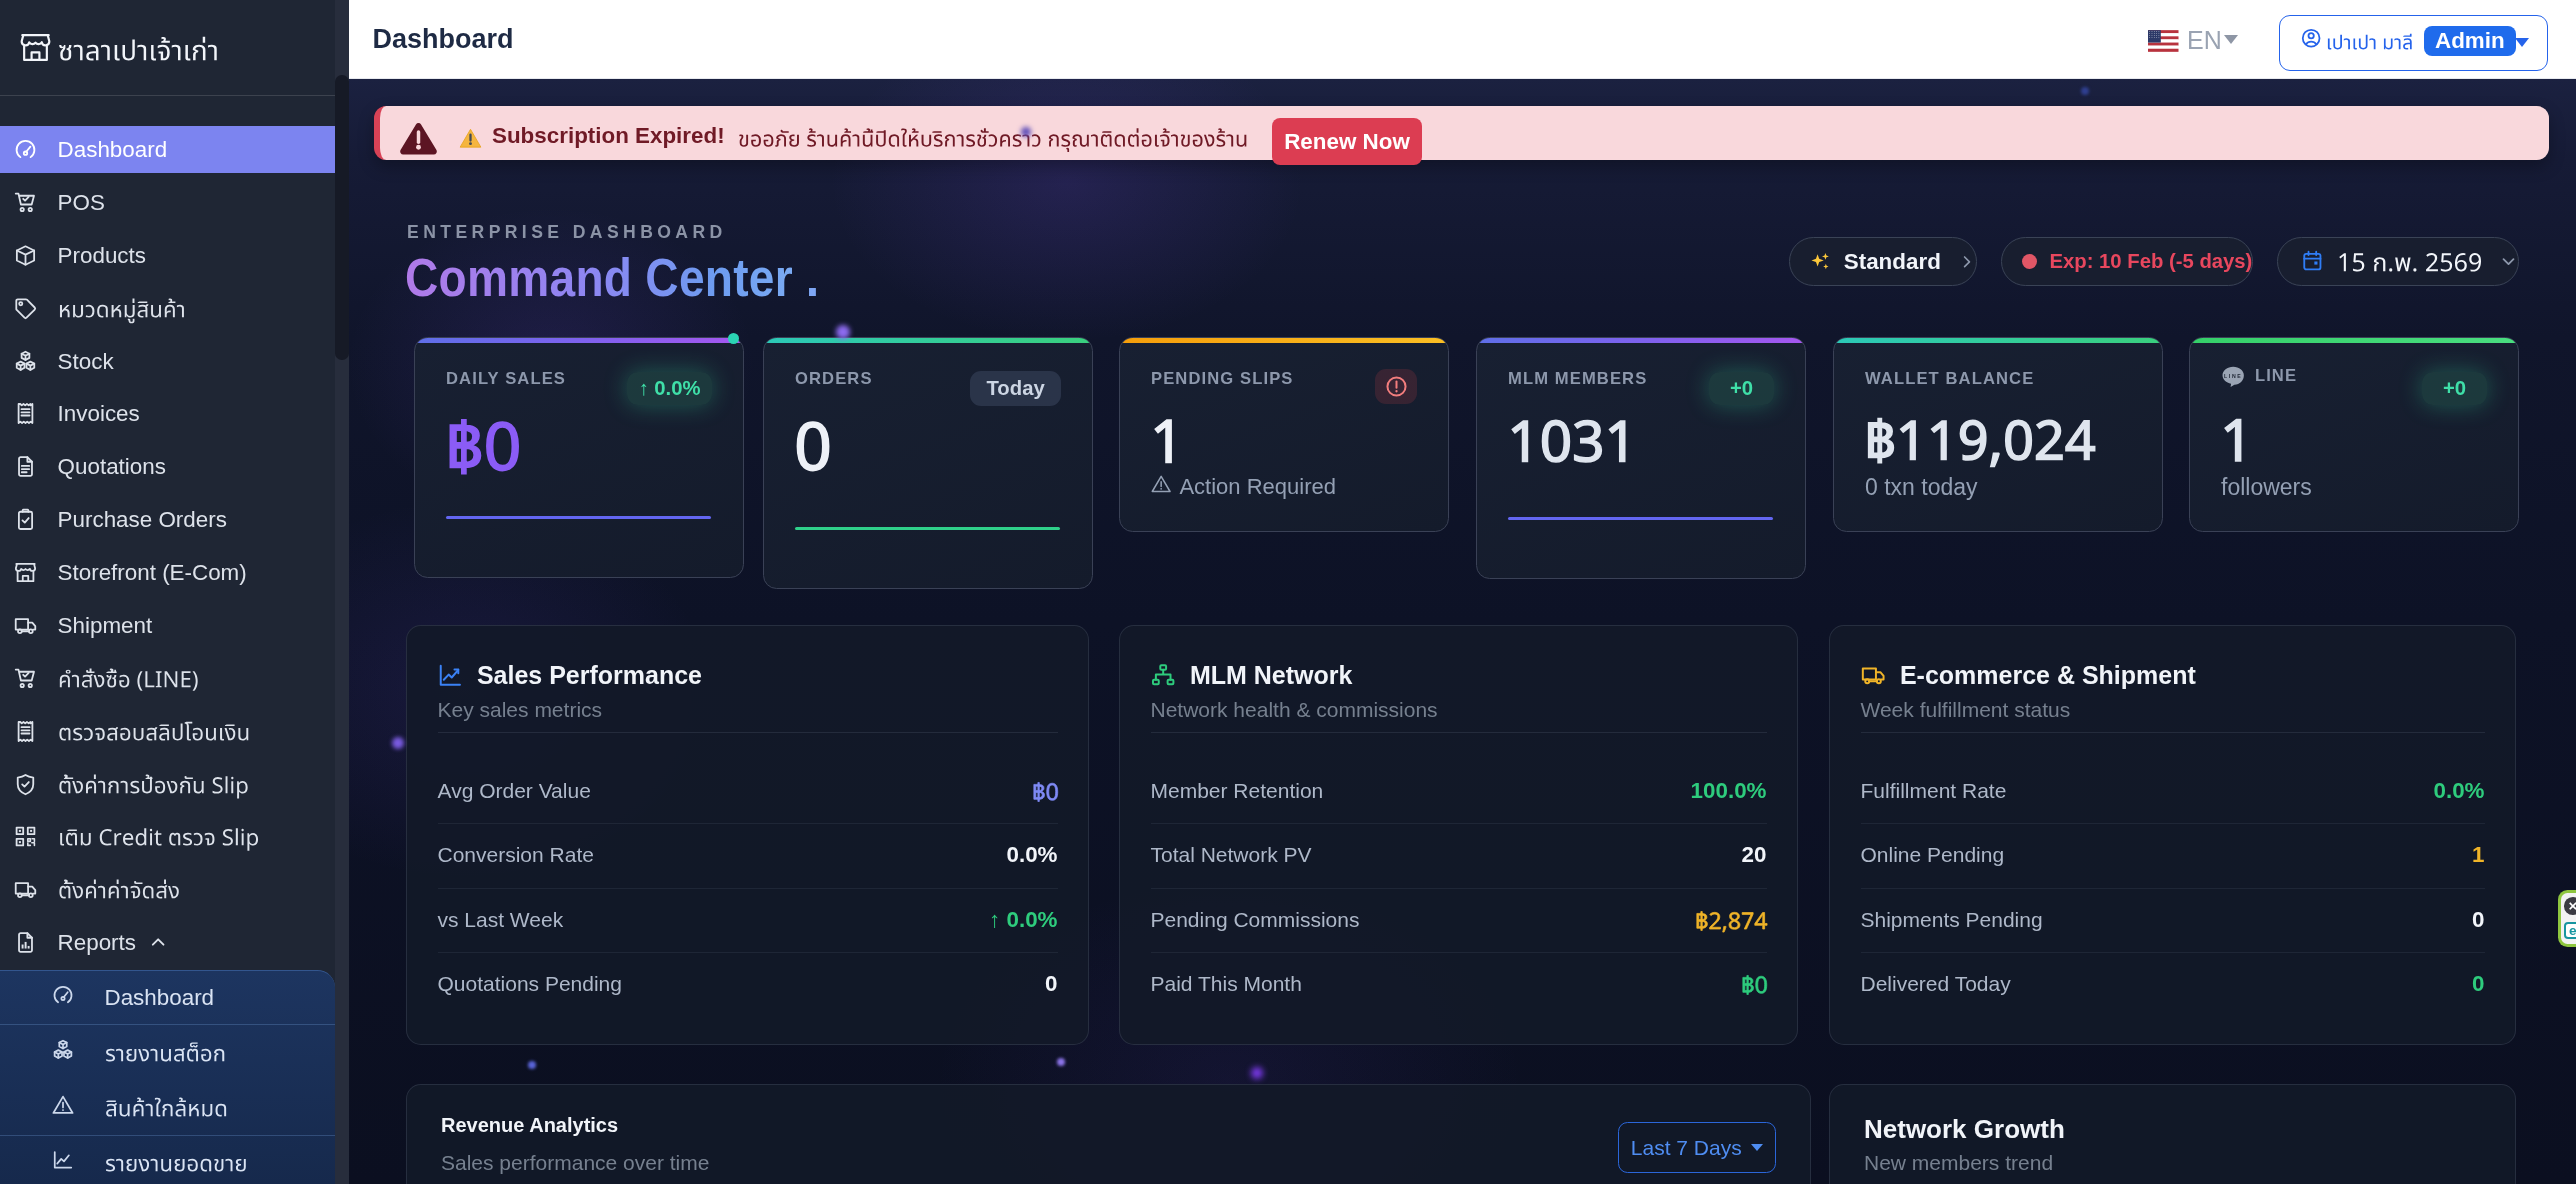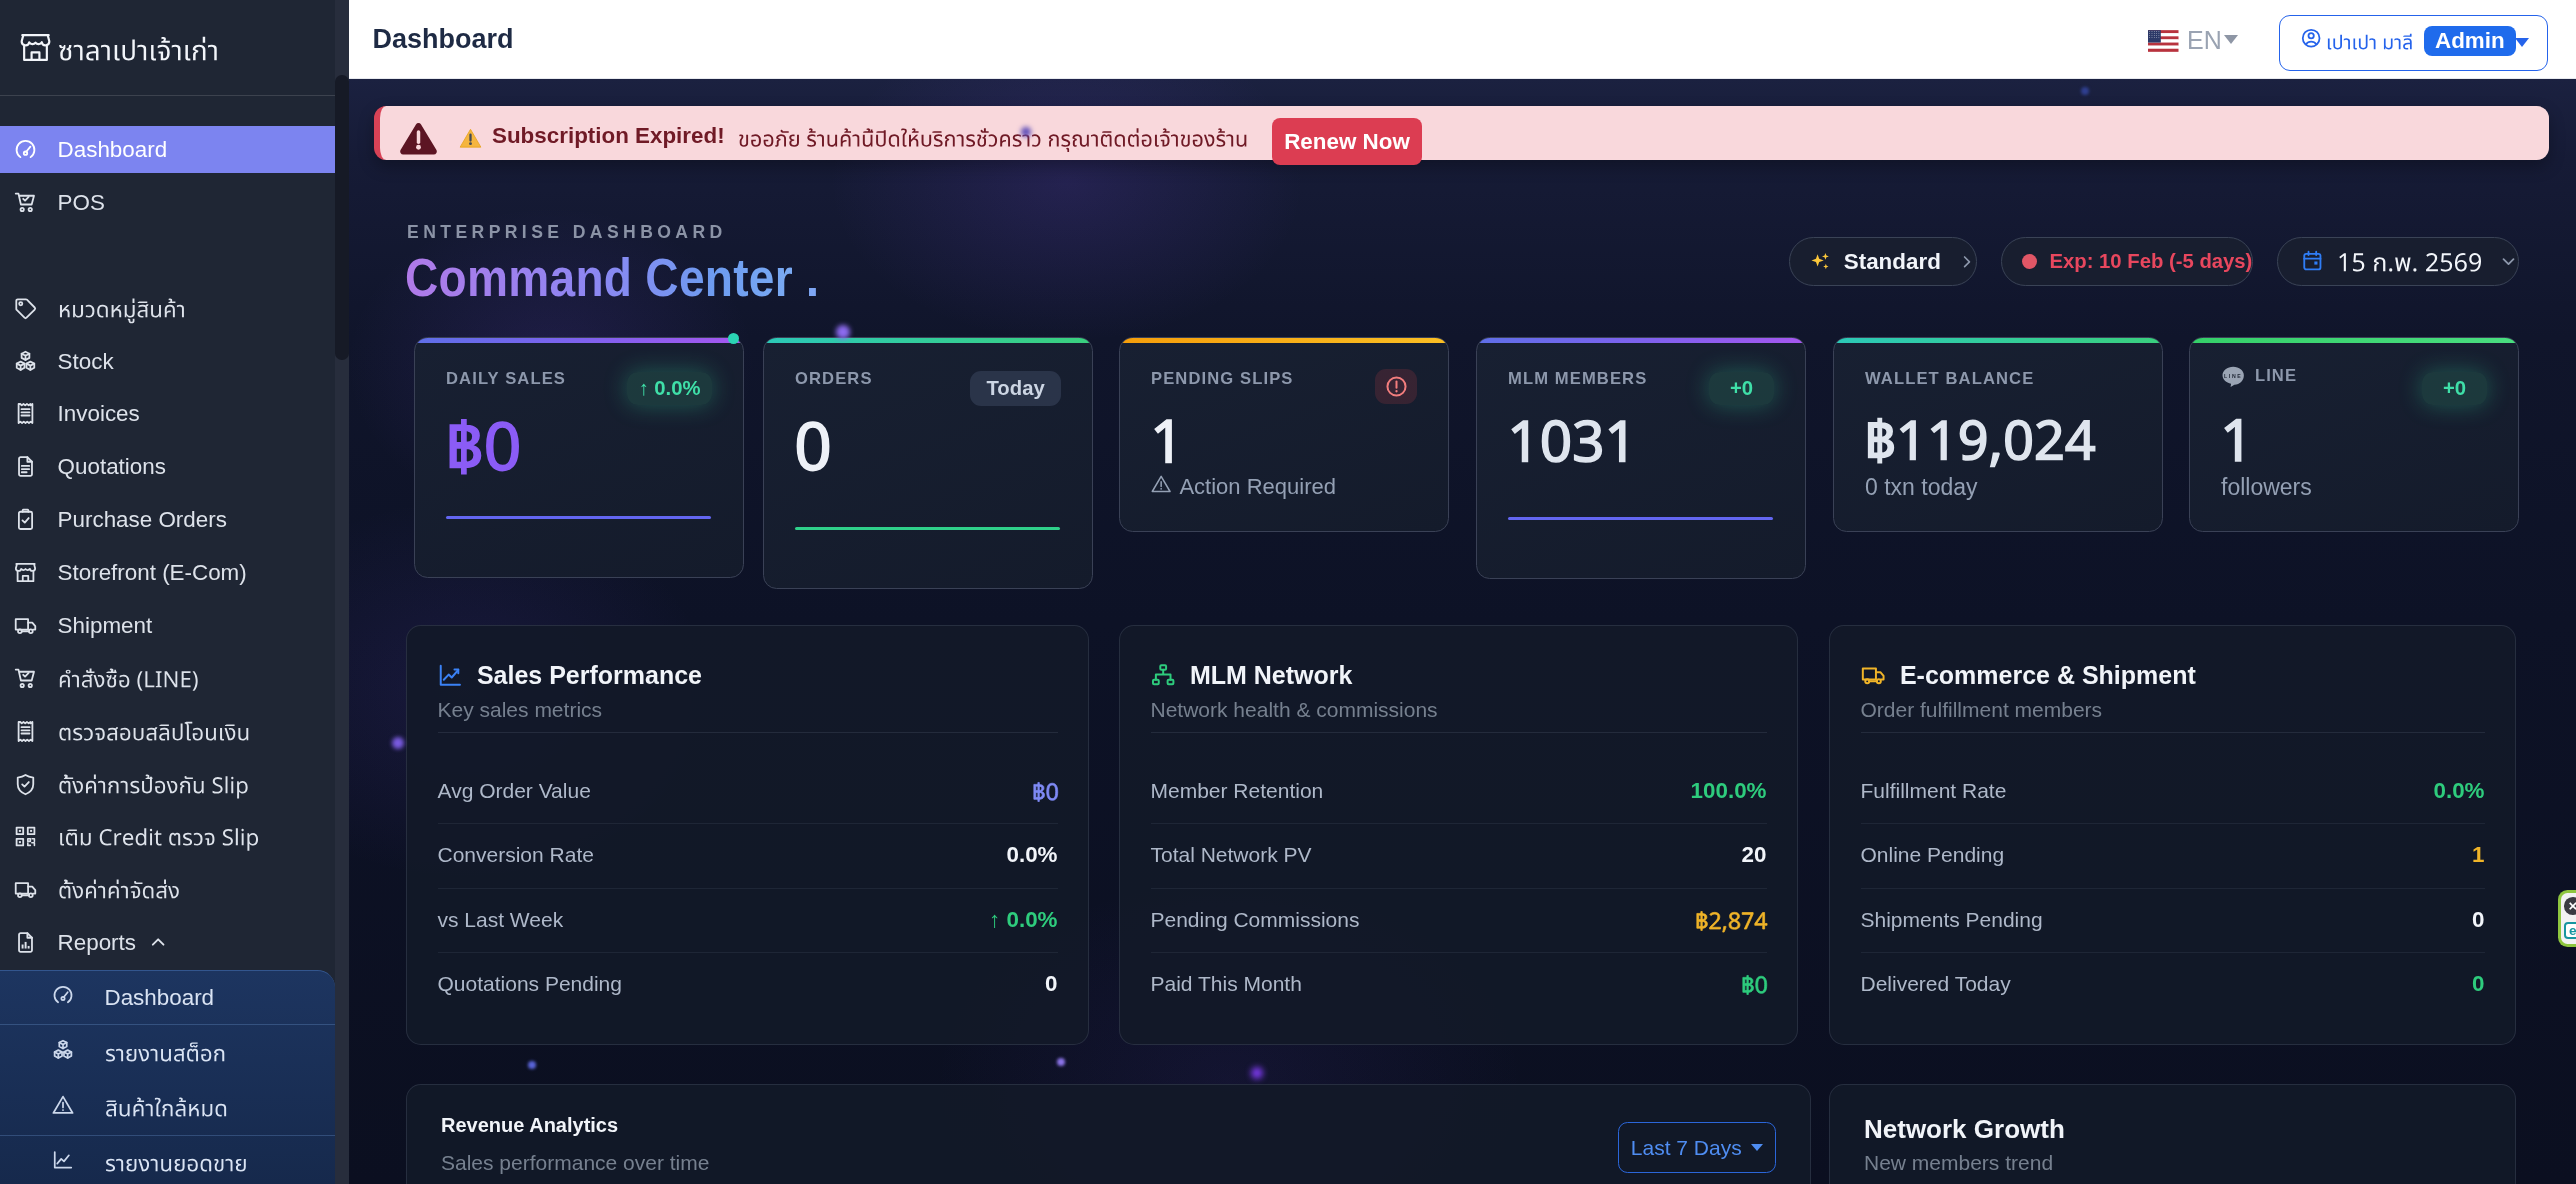--- a/index.html
+++ b/index.html
@@ -74,20 +74,29 @@
       <span class="micon">
         <svg width="23" height="23" viewBox="0 0 16 16" fill="none" stroke="#dde2ea" stroke-width="1.25" stroke-linecap="round" stroke-linejoin="round" style="color:#dde2ea">
           <path d="M1.2 1.8h1.9l1.7 7.6h7.5l1.6-6.1H4.1"></path>
           <circle cx="5.7" cy="12.9" r="1.15"></circle>
           <circle cx="11.3" cy="12.9" r="1.15"></circle>
           <path d="M6.4 5.4l1.3 1.3 2.5-2.6"></path>
         </svg>
       </span>
       <span style="display:flex;align-items:center">POS</span>
     </div>
+    <div class="mitem" style="top:232px">
+      <span class="micon">
+        <svg width="23" height="23" viewBox="0 0 16 16" fill="none" stroke="#dde2ea" stroke-width="1.25" stroke-linecap="round" stroke-linejoin="round" style="color:#dde2ea">
+          <path d="M8 1.6 14 4.5v7L8 14.4 2 11.5v-7Z"></path>
+          <path d="M2 4.5 8 7.4l6-2.9M8 7.4v7"></path>
+        </svg>
+      </span>
+      <span style="display:flex;align-items:center">Products</span>
+    </div>
     <div class="mitem" style="top:285px">
       <span class="micon">
         <svg width="23" height="23" viewBox="0 0 16 16" fill="none" stroke="#dde2ea" stroke-width="1.25" stroke-linecap="round" stroke-linejoin="round" style="color:#dde2ea">
           <path d="M1.6 8.3V2.6a1 1 0 0 1 1-1h5.7a1 1 0 0 1 .7.3l5.4 5.4a1 1 0 0 1 0 1.4l-5.7 5.7a1 1 0 0 1-1.4 0L1.9 9a1 1 0 0 1-.3-.7Z"></path>
           <circle cx="4.7" cy="4.7" r="1.1"></circle>
         </svg>
       </span>
       <span style="display:flex;align-items:center">
         <svg width="126" height="34" viewBox="0 -37.0 186 49.5" style="overflow:visible">
           <g transform="scale(1,-1)">
@@ -612,21 +621,21 @@
     <div class="panel" style="left:1481px;top:546px;width:687px;height:420px">
       <div class="ph"><span style="display:flex">
           <svg width="24.4" height="24.4" viewBox="0 0 16 16" fill="none" stroke="#f0b428" stroke-width="1.3" stroke-linecap="round" stroke-linejoin="round" style="color:#f0b428">
             <path d="M1.2 3.6h8.6v7.2H1.2Z"></path>
             <path d="M9.8 6h2.9l2.1 2.4v2.4h-1.6"></path>
             <circle cx="4.1" cy="12" r="1.3"></circle>
             <circle cx="11.7" cy="12" r="1.3"></circle>
             <path d="M5.4 12h4.9"></path>
           </svg>
         </span>E-commerce &amp; Shipment</div>
-      <div class="psub">Order fulfillment members</div>
+      <div class="psub">Week fulfillment status</div>
       <div class="pdiv"></div>
       <div class="prow" style="top:133px">
         <span class="pl">Fulfillment Rate</span>
         <span class="pv grn">0.0%</span>
       </div>
       <div class="psep" style="top:197px"></div>
       <div class="prow" style="top:197px">
         <span class="pl">Online Pending</span>
         <span class="pv amb">1</span>
       </div>

